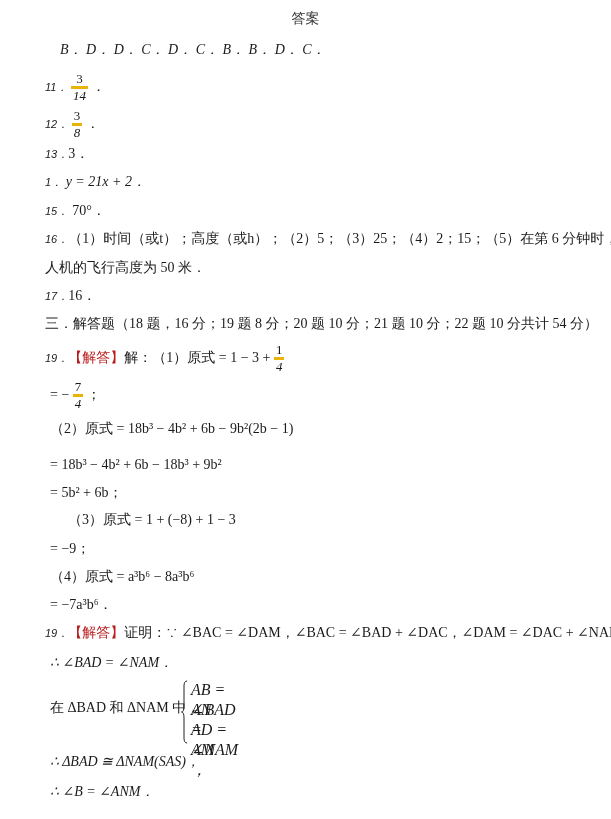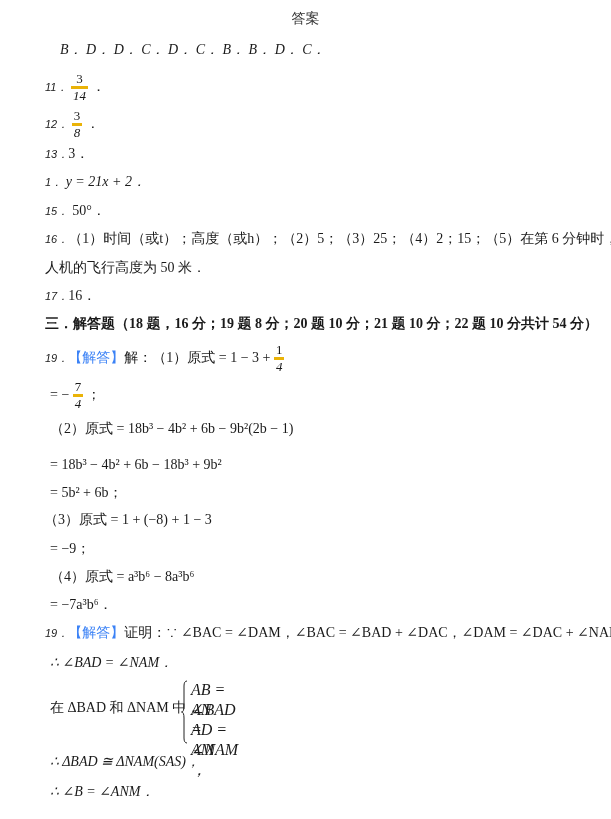--- a/index.html
+++ b/index.html
@@ -5,22 +5,22 @@
   html, body { margin: 0; padding: 0; background: #ffffff; }
   body {
     width: 611px; height: 819px; overflow: hidden; position: relative;
     font-family: "Liberation Serif", "DejaVu Serif", serif;
     color: #1a1a1a; font-size: 14px;
   }
   .line { position: absolute; white-space: nowrap; line-height: 1; }
   .title { left: 0; width: 611px; text-align: center; top: 12px; font-size: 14px; color: #333; }
   .num { font-family: "Liberation Sans", "DejaVu Sans", sans-serif; font-size: 11px; font-style: italic; }
   .it { font-style: italic; }
-  .blue { color: #3b82f6; }
-  .bold { font-weight: bold; }
+  .blue { color: #b91c1c; }
+  .bold { font-weight: normal; }
   .frac { display: inline-block; vertical-align: middle; text-align: center; font-size: 13px; line-height: 1.05; }
   .frac .n { display: block; padding: 0 2px; }
   .frac .d { display: block; border-top: 3px solid #eab308; padding: 0 2px; font-style: italic; }
   .brace-block { position: absolute; left: 181px; top: 680px; }
   .brace { position: absolute; left: 0; top: 0; width: 7px; height: 64px; }
   .sys { position: absolute; left: 10px; top: 0; font-style: italic; font-size: 16px; }
   .sys div { height: 20px; line-height: 20px; }
 </style>
 </head>
 <body>
@@ -44,21 +44,21 @@
 <div class="line" style="left:45px; top:147px;">
   <span class="num">13．</span><span>3．</span>
 </div>
 
 <div class="line" style="left:45px; top:175px;">
   <span class="num">1．</span>
   <span class="it" style="">y = 21x + 2．</span>
 </div>
 
 <div class="line" style="left:45px; top:204px;">
-  <span class="num">15．</span><span style="margin-left:4px;">50°．</span>
+  <span class="num">15．</span><span style="margin-left:4px;">70°．</span>
 </div>
 
 <div class="line" style="left:45px; top:232px;">
   <span class="num">16．</span><span>（1）时间（或t）；高度（或h）；（2）5；（3）25；（4）2；15；（5）在第 6 分钟时，无</span>
 </div>
 <div class="line" style="left:45px; top:261px;">人机的飞行高度为 50 米．</div>
 
 <div class="line" style="left:45px; top:289px;">
   <span class="num">17．</span><span>16．</span>
 </div>
@@ -72,21 +72,21 @@
 
 <div class="line" style="left:50px; top:380px;">
   <span style="vertical-align:middle;">= −</span>
   <span class="frac"><span class="n">7</span><span class="d">4</span></span>
   <span style="vertical-align:middle;">；</span>
 </div>
 
 <div class="line" style="left:50px; top:422px;">（2）原式 = 18b³ − 4b² + 6b − 9b²(2b − 1)</div>
 <div class="line" style="left:50px; top:458px;">= 18b³ − 4b² + 6b − 18b³ + 9b²</div>
 <div class="line" style="left:50px; top:486px;">= 5b² + 6b；</div>
-<div class="line" style="left:44px; top:513px;">（3）原式 = 1 + (−8) + 1 − 3</div>
+<div class="line" style="left:68px; top:513px;">（3）原式 = 1 + (−8) + 1 − 3</div>
 <div class="line" style="left:50px; top:542px;">= −9；</div>
 <div class="line" style="left:50px; top:570px;">（4）原式 = a³b⁶ − 8a³b⁶</div>
 <div class="line" style="left:50px; top:598px;">= −7a³b⁶．</div>
 
 <div class="line" style="left:45px; top:626px;">
   <span class="num">19．</span><span class="blue">【解答】</span><span>证明：∵ ∠BAC = ∠DAM，∠BAC = ∠BAD + ∠DAC，∠DAM = ∠DAC + ∠NAM，</span>
 </div>
 <div class="line it" style="left:50px; top:656px;">∴ ∠BAD = ∠NAM．</div>
 
 <div class="line" style="left:50px; top:701px;">在 ΔBAD 和 ΔNAM 中，</div>

